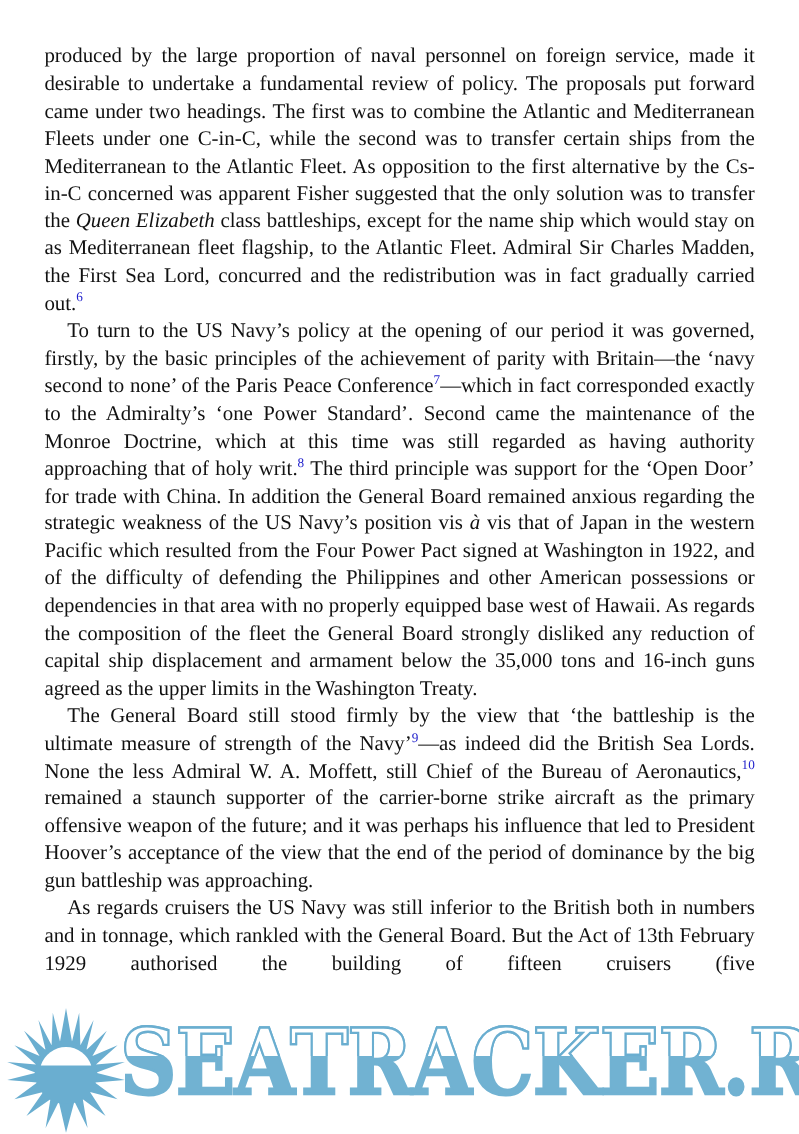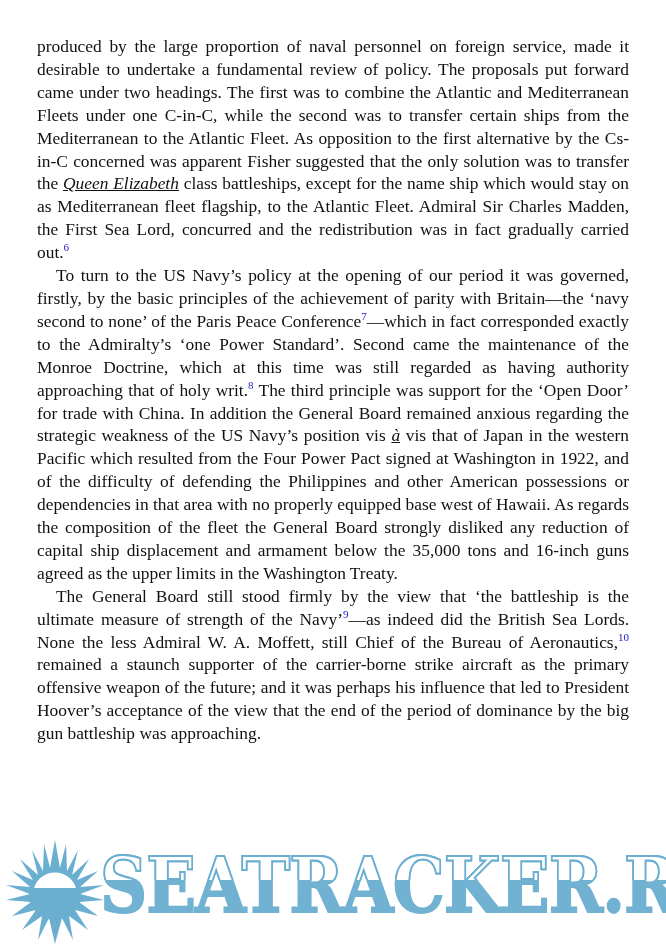--- a/index.html
+++ b/index.html
@@ -32,21 +32,21 @@
       text-indent: 19px;
     }
     .fn {
       color: #2222cc;
       font-size: 11px;
       vertical-align: super;
       line-height: 0;
       text-decoration: none;
       cursor: pointer;
     }
-    .ital { font-style: italic; text-decoration: underline; }
+    .ital { font-style: italic; }
 
     
     .watermark {
       position: absolute;
       left: 0;
       top: 838px;
       width: 666px;
       height: 107px;
       pointer-events: none;
     }
@@ -98,20 +98,23 @@
 <div class="page">
   <p class="para">
     <span>produced by the large proportion of naval personnel on foreign service, made it desirable to undertake a fundamental review of policy. The proposals put forward came under two headings. The first was to combine the Atlantic and Mediterranean Fleets under one C-in-C, while the second was to transfer certain ships from the Mediterranean to the Atlantic Fleet. As opposition to the first alternative by the Cs-in-C concerned was apparent Fisher suggested that the only solution was to transfer the </span><span class="ital">Queen Elizabeth</span><span> class battleships, except for the name ship which would stay on as Mediterranean fleet flagship, to the Atlantic Fleet. Admiral Sir Charles Madden, the First Sea Lord, concurred and the redistribution was in fact gradually carried out.</span><a class="fn">6</a>
   </p>
   <p class="para indent">
     <span>To turn to the US Navy’s policy at the opening of our period it was governed, firstly, by the basic principles of the achievement of parity with Britain—the ‘navy second to none’ of the Paris Peace Conference</span><a class="fn">7</a><span>—which in fact corresponded exactly to the Admiralty’s ‘one Power Standard’. Second came the maintenance of the Monroe Doctrine, which at this time was still regarded as having authority approaching that of holy writ.</span><a class="fn">8</a><span> The third principle was support for the ‘Open Door’ for trade with China. In addition the General Board remained anxious regarding the strategic weakness of the US Navy’s position vis </span><span class="ital">à</span><span> vis that of Japan in the western Pacific which resulted from the Four Power Pact signed at Washington in 1922, and of the difficulty of defending the Philippines and other American possessions or dependencies in that area with no properly equipped base west of Hawaii. As regards the composition of the fleet the General Board strongly disliked any reduction of capital ship displacement and armament below the 35,000 tons and 16-inch guns agreed as the upper limits in the Washington Treaty.</span>
   </p>
   <p class="para indent">
     <span>The General Board still stood firmly by the view that ‘the battleship is the ultimate measure of strength of the Navy’</span><a class="fn">9</a><span>—as indeed did the British Sea Lords. None the less Admiral W. A. Moffett, still Chief of the Bureau of Aeronautics,</span><a class="fn">10</a><span> remained a staunch supporter of the carrier-borne strike aircraft as the primary offensive weapon of the future; and it was perhaps his influence that led to President Hoover’s acceptance of the view that the end of the period of dominance by the big gun battleship was approaching.</span>
   </p>
+  <p class="para indent page-last" style="text-align-last: justify;">
+    <span>As regards cruisers the US Navy was still inferior to the British both in numbers and in tonnage, which rankled with the General Board. But the Act of 13th February 1929 authorised the building of fifteen cruisers (five</span>
+  </p>
 </div>
 
 <div class="watermark">
   <svg class="sun" viewBox="0 0 110 107" xmlns="http://www.w3.org/2000/svg">
     <g fill="#6aaed0">
       <polygon points="55,2 60,30 66,6 67,33 78,12 72,37 89,21 77,42 98,33 80,49 104,47 80,56 104,62 79,64 98,78 75,72 88,92 69,78 73,102 62,80 55,106 49,80 38,102 42,78 22,92 36,72 12,78 31,64 6,62 30,56 6,47 30,49 12,33 33,42 20,21 38,37 32,12 43,33 44,6 50,30"></polygon>
       <circle cx="55" cy="56" r="26"></circle>
     </g>
     <path d="M34 50 A22 22 0 0 1 76 50 Z" fill="#ffffff"></path>
   </svg>

